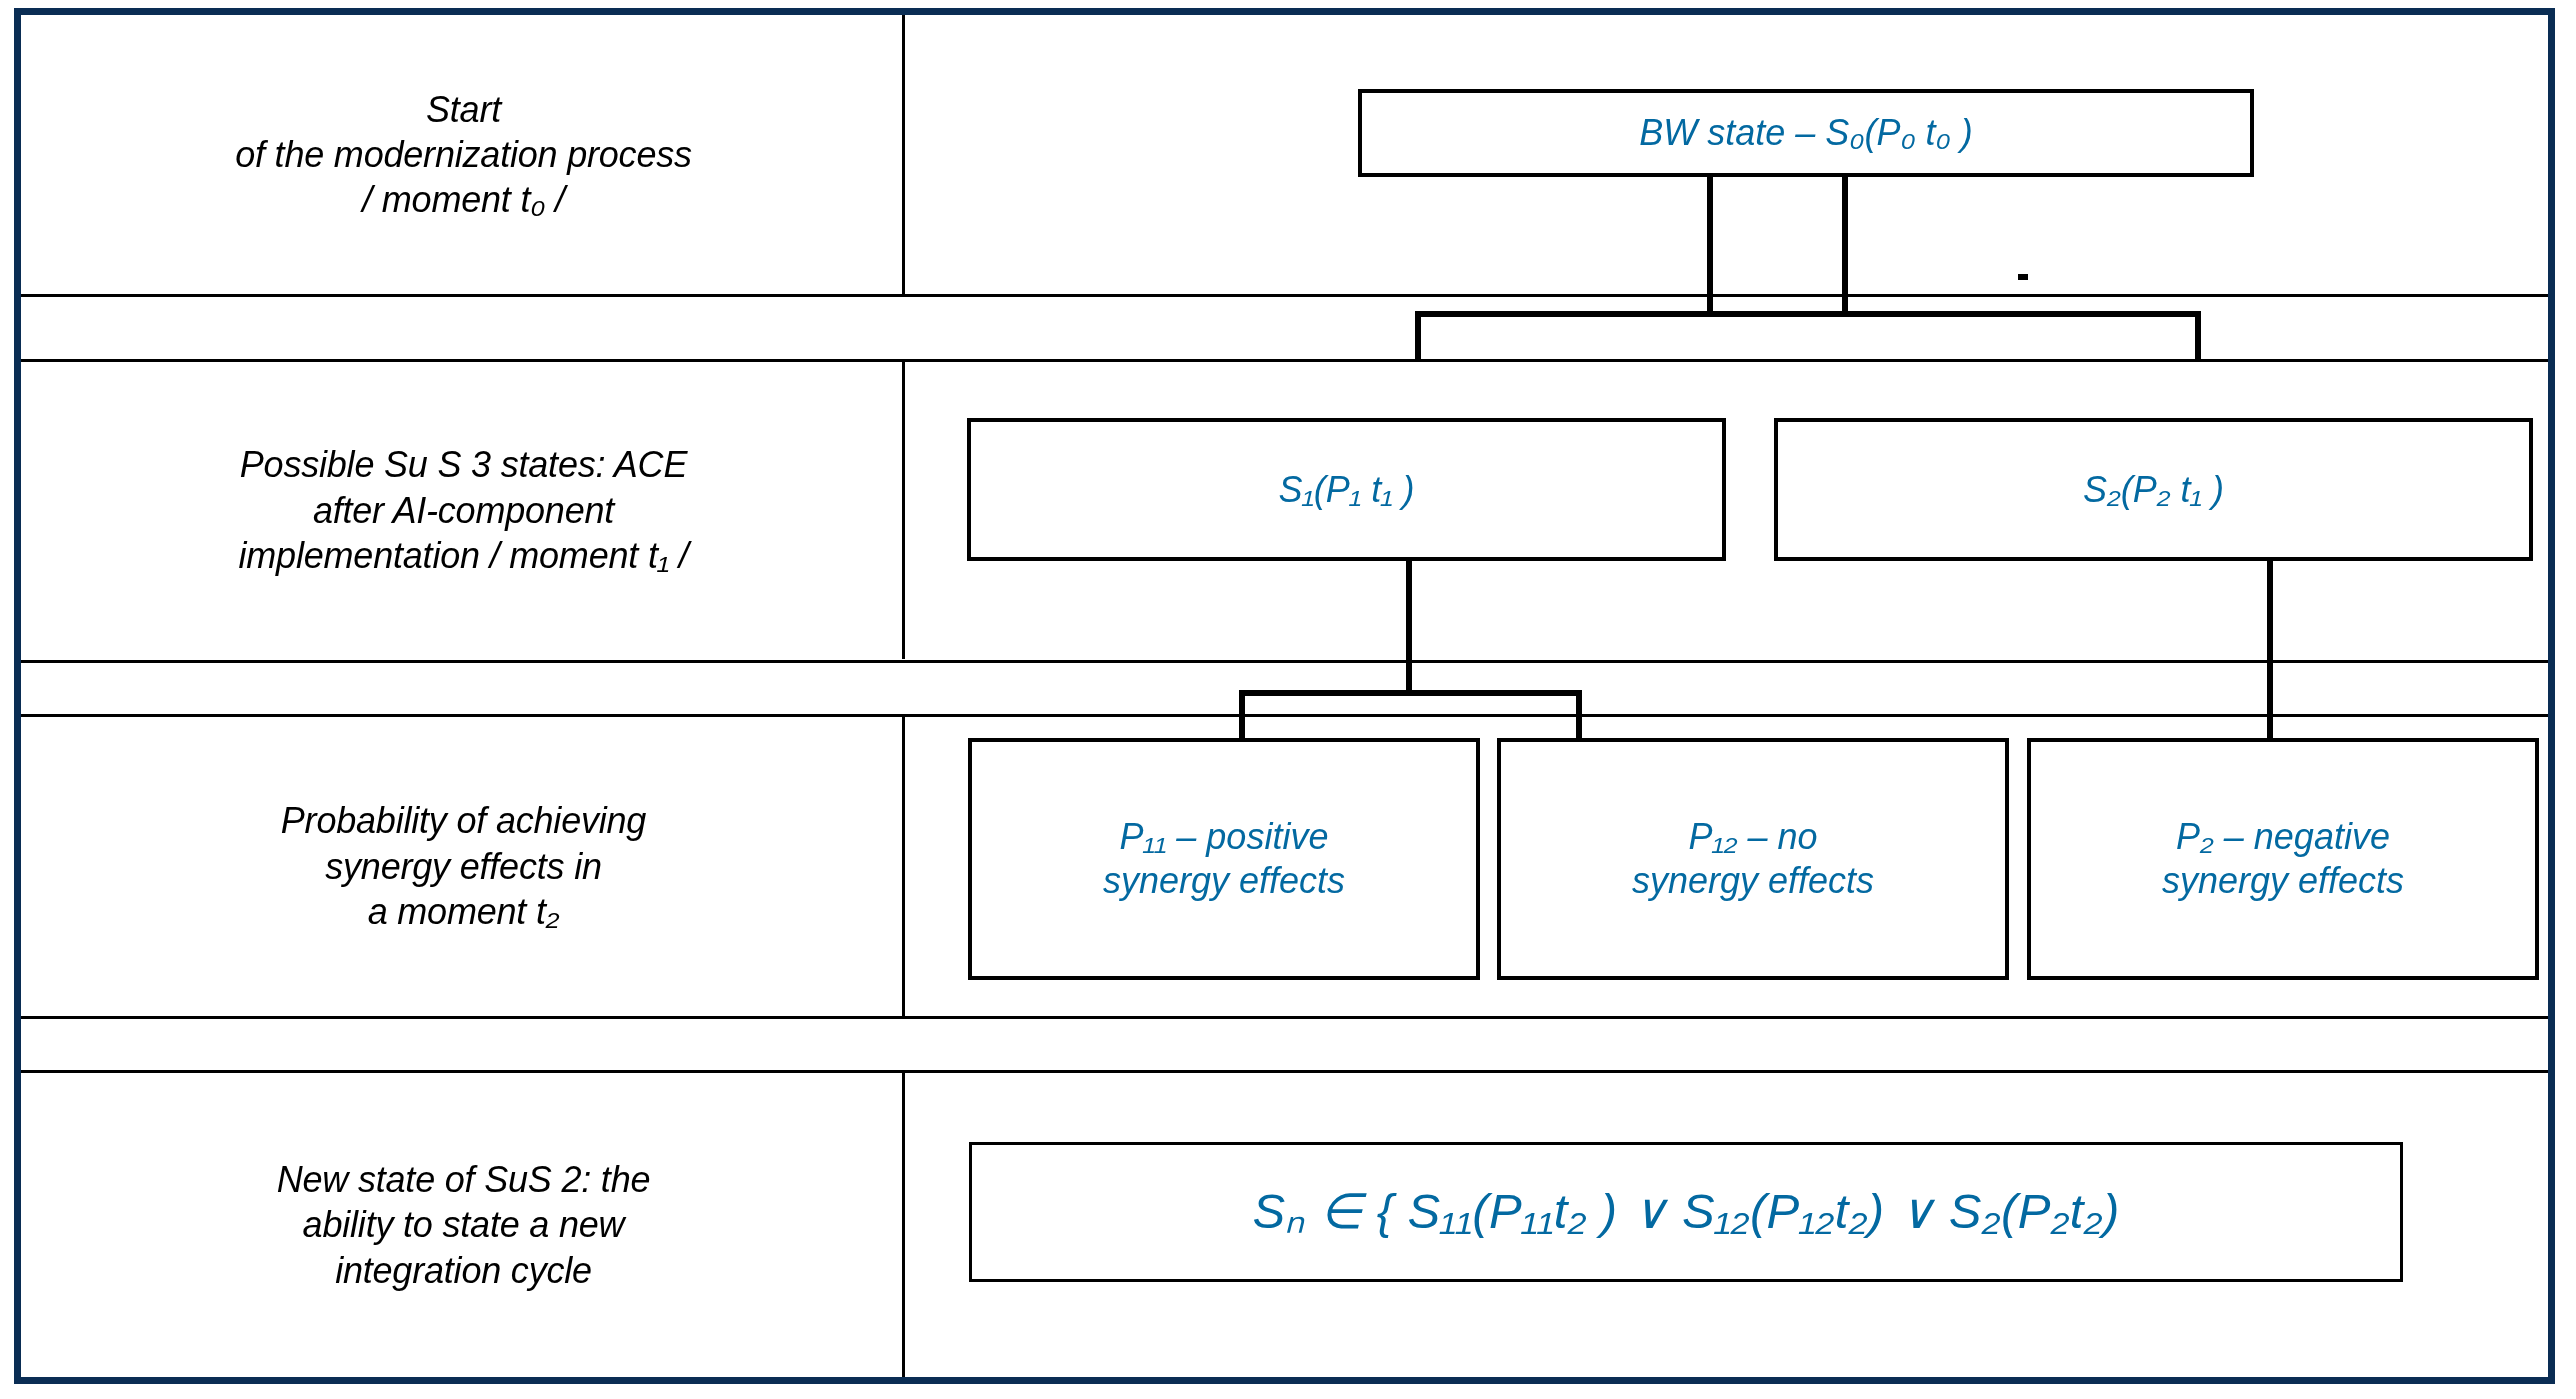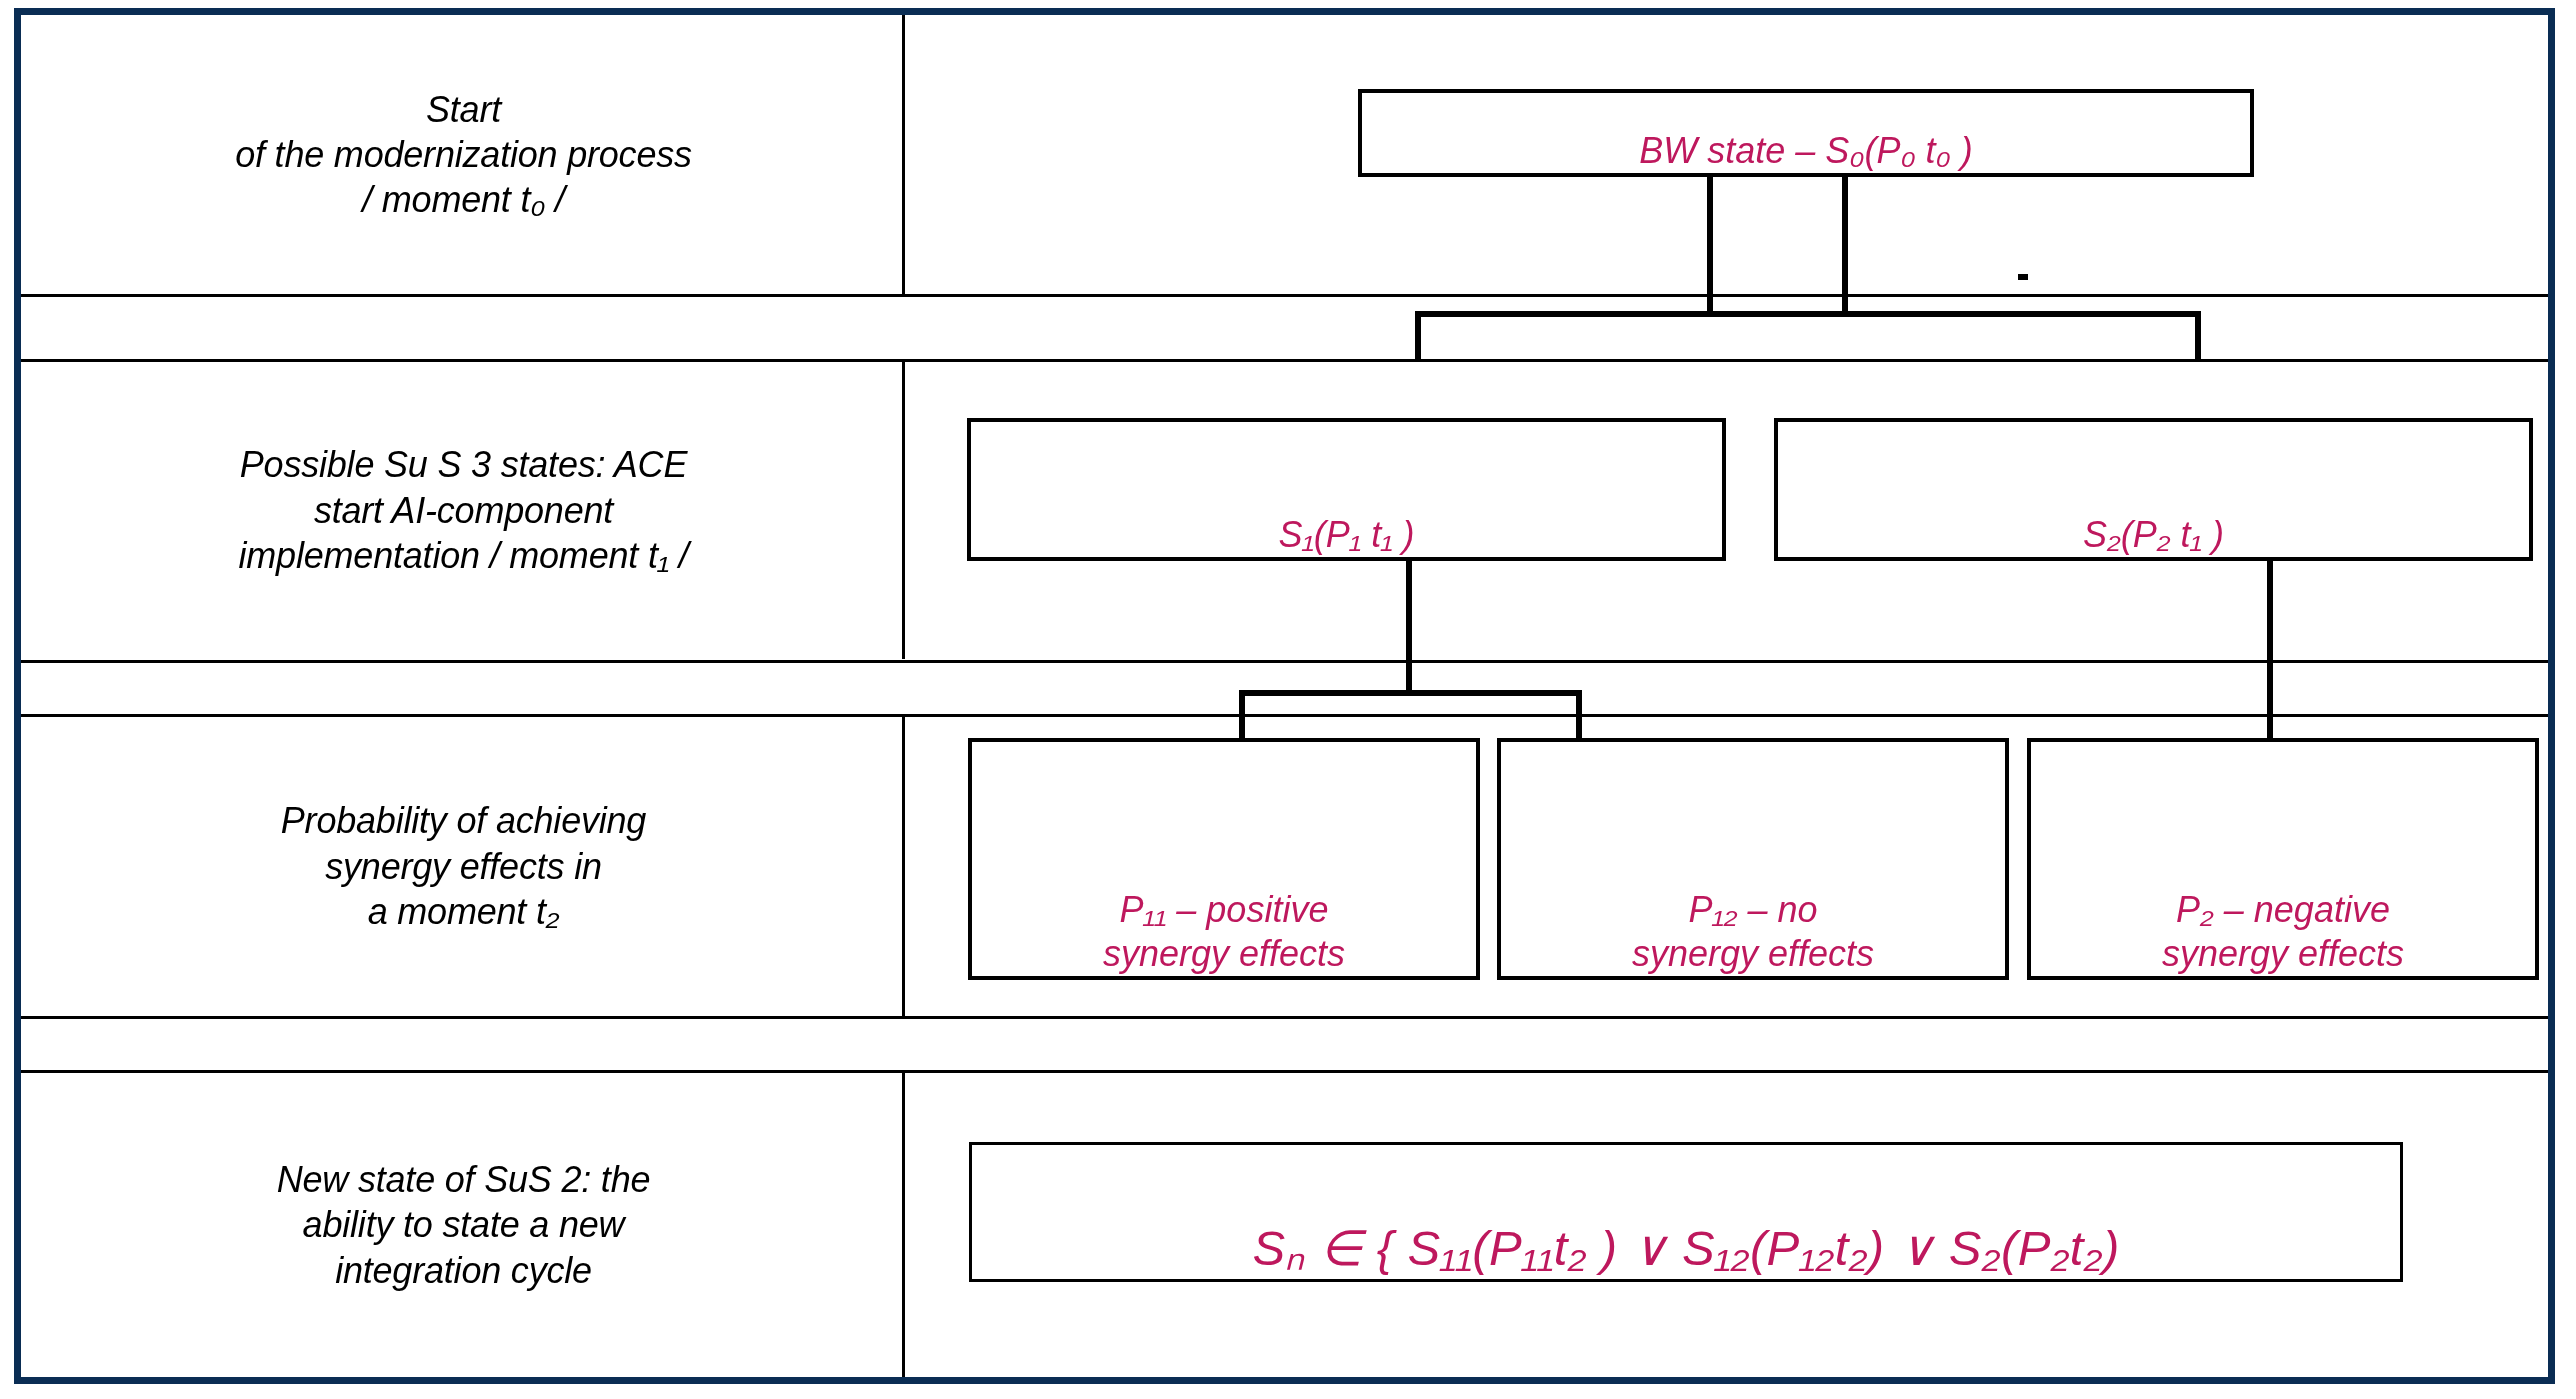--- a/index.html
+++ b/index.html
@@ -60,23 +60,23 @@
 
   
   .node {
     position: absolute;
     box-sizing: border-box;
     border: 4.6px solid #000000;
     background: #ffffff;
     display: flex;
     flex-direction: column;
     align-items: center;
-    justify-content: flex-end;
+    justify-content: center;
     text-align: center;
-    color: #be185d;
+    color: #0369a1;
     font-size: 36px;
     line-height: 1.22;
   }
   .node.thin { border-width: 3.9px; }
   .node .ln { display: block; white-space: nowrap; }
 
   
   .conn-h {
     position: absolute;
     background: #000000;
@@ -131,21 +131,21 @@
 
   <div class="conn-v" style="left:1707px; top:176px; width:6.2px; height:140px;"></div>
   <div class="conn-v" style="left:1842px; top:176px; width:6.2px; height:140px;"></div>
   <div class="conn-h" style="left:1415px; top:311px; width:786px; height:6.2px;"></div>
   <div class="conn-v" style="left:1415px; top:311px; width:6.2px; height:49px;"></div>
   <div class="conn-v" style="left:2195px; top:311px; width:6.2px; height:49px;"></div>
   <div class="artifact-dash" style="left:2018px; top:274px;"></div>
 
   <div class="label-cell" style="left:26px; top:362px; width:875px; height:297px;">
     <span class="ln">Possible Su S 3 states: ACE</span>
-    <span class="ln">start AI-component</span>
+    <span class="ln">after AI-component</span>
     <span class="ln">implementation / moment t₁ /</span>
   </div>
 
   <div class="node" style="left:967px; top:418px; width:759px; height:143px;">
     <span class="ln">S₁(P₁ t₁ )</span>
   </div>
 
   <div class="node" style="left:1774px; top:418px; width:759px; height:143px;">
     <span class="ln">S₂(P₂ t₁ )</span>
   </div>

